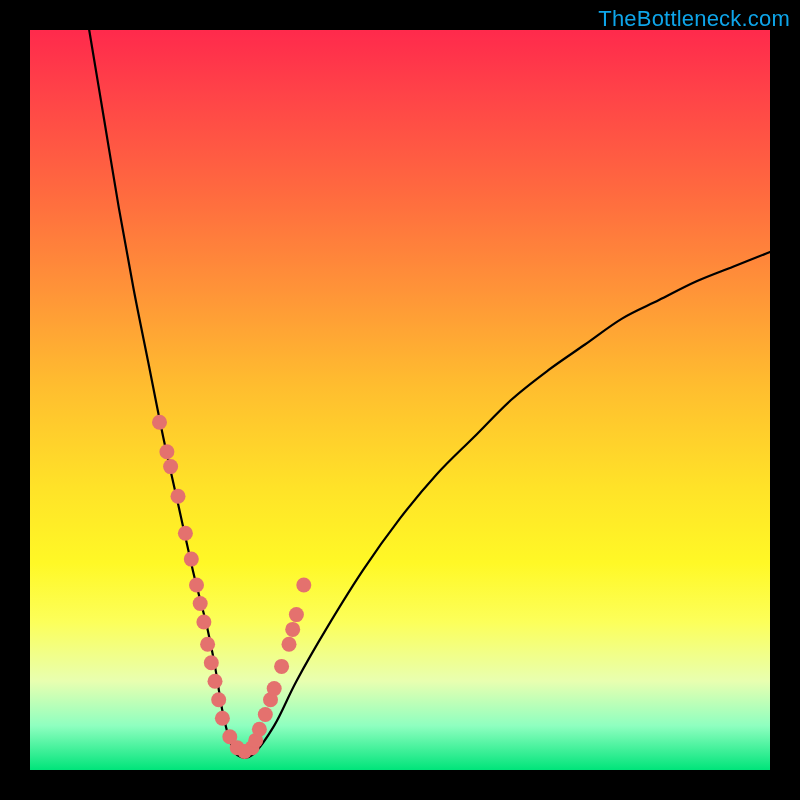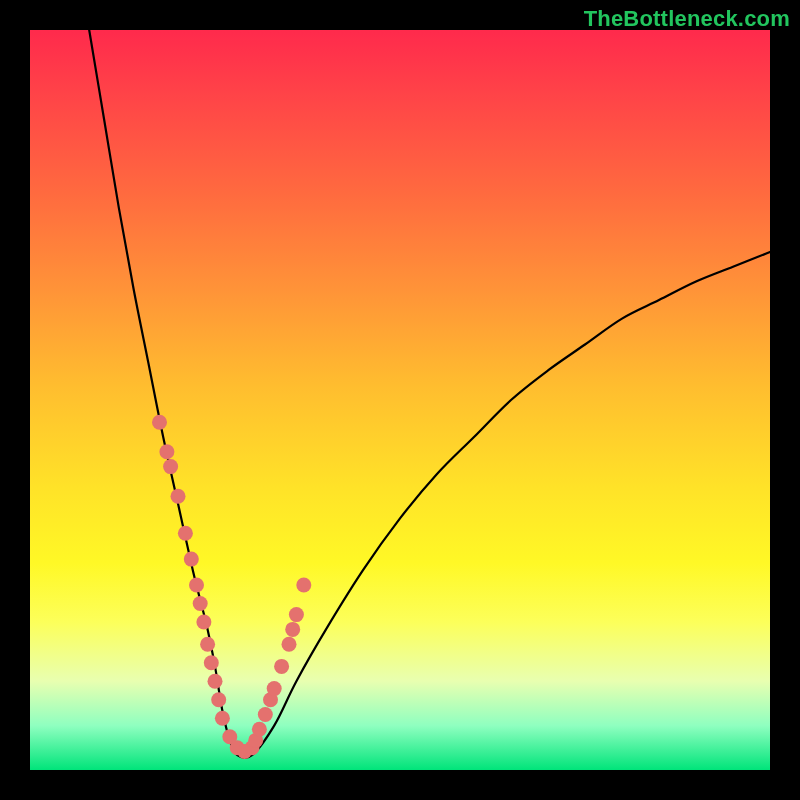--- a/index.html
+++ b/index.html
@@ -27,23 +27,23 @@
       #fff826 72%,
       #fcff5a 80%,
       #e8ffb0 88%,
       #8fffc0 94%,
       #00e47a 100%);
   }
   .watermark {
     position: absolute;
     top: 6px;
     right: 10px;
-    color: #22c55e;
+    color: #0ea5e9;
     font-size: 22px;
-    font-weight: 700;
+    font-weight: 400;
     letter-spacing: 0.2px;
     user-select: none;
   }
   svg.plot {
     position: absolute;
     left: 0;
     top: 0;
     width: 740px;
     height: 740px;
     overflow: visible;

